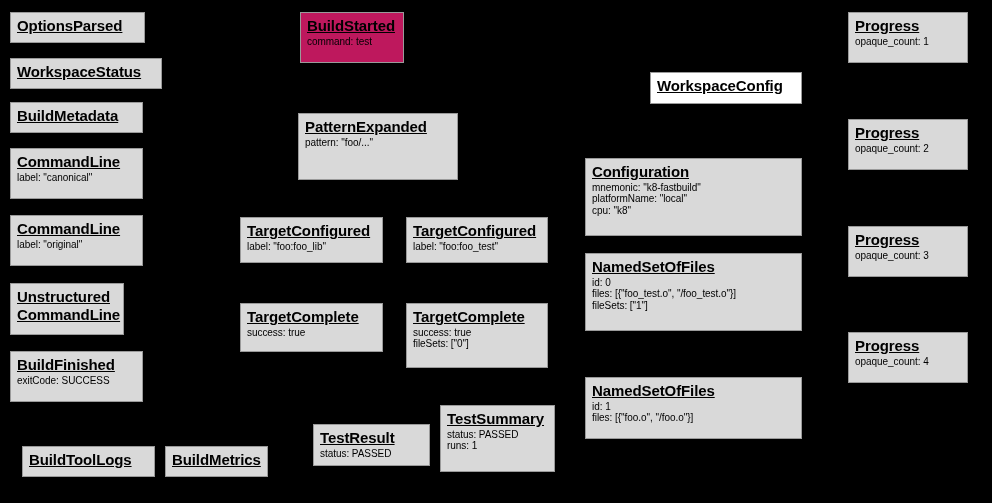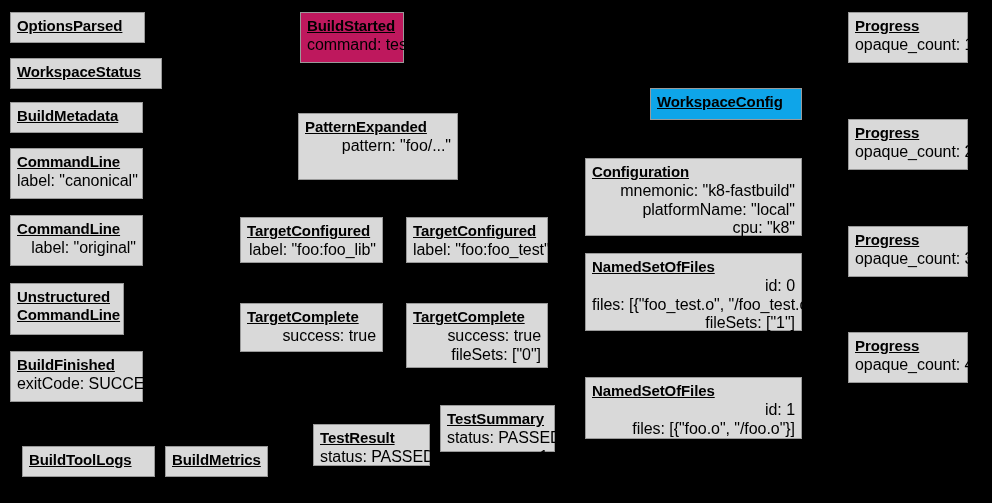--- a/index.html
+++ b/index.html
@@ -32,25 +32,24 @@
     text-decoration: underline;
     letter-spacing: -0.1px;
     white-space: pre-line;
     margin: 0 0 1px 0;
   }
   .node-fields {
     display: block;
   }
   .node-field {
     display: block;
-    font-size: 16px;
+    font-size: 10px;
     font-weight: normal;
     white-space: pre;
     letter-spacing: -0.05px;
-    text-align: right;
   }
 </style>
 </head>
 <body>
 
 <div id="canvas" style="width: 992px; height: 503px; background: rgb(0, 0, 0);">
     <div class="node" style="left: 10px; top: 12px; width: 135px; height: 31px; background: rgb(217, 217, 217); border-color: rgb(154, 154, 154); color: rgb(0, 0, 0);">
       <span class="node-title">OptionsParsed</span>
       <span class="node-fields"></span>
     </div>
@@ -129,28 +128,28 @@
         <span class="node-field">success: true</span>
         <span class="node-field">fileSets: ["0"]</span>
       </span>
     </div>
     <div class="node" style="left: 313px; top: 424px; width: 117px; height: 42px; background: rgb(217, 217, 217); border-color: rgb(154, 154, 154); color: rgb(0, 0, 0);">
       <span class="node-title">TestResult</span>
       <span class="node-fields">
         <span class="node-field">status: PASSED</span>
       </span>
     </div>
-    <div class="node" style="left: 440px; top: 405px; width: 115px; height: 47px; background: rgb(217, 217, 217); border-color: rgb(154, 154, 154); color: rgb(0, 0, 0);">
+    <div class="node" style="left: 440px; top: 405px; width: 115px; height: 67px; background: rgb(217, 217, 217); border-color: rgb(154, 154, 154); color: rgb(0, 0, 0);">
       <span class="node-title">TestSummary</span>
       <span class="node-fields">
         <span class="node-field">status: PASSED</span>
         <span class="node-field">runs: 1</span>
       </span>
     </div>
-    <div class="node" style="left: 650px; top: 72px; width: 152px; height: 32px; background: #0ea5e9; border-color: rgb(154, 154, 154); color: rgb(0, 0, 0); margin-top: 16px;">
+    <div class="node" style="left: 650px; top: 72px; width: 152px; height: 32px; background: #ffffff; border-color: rgb(154, 154, 154); color: rgb(0, 0, 0);">
       <span class="node-title">WorkspaceConfig</span>
       <span class="node-fields"></span>
     </div>
     <div class="node" style="left: 585px; top: 158px; width: 217px; height: 78px; background: rgb(217, 217, 217); border-color: rgb(154, 154, 154); color: rgb(0, 0, 0);">
       <span class="node-title">Configuration</span>
       <span class="node-fields">
         <span class="node-field">mnemonic: "k8-fastbuild"</span>
         <span class="node-field">platformName: "local"</span>
         <span class="node-field">cpu: "k8"</span>
       </span>

